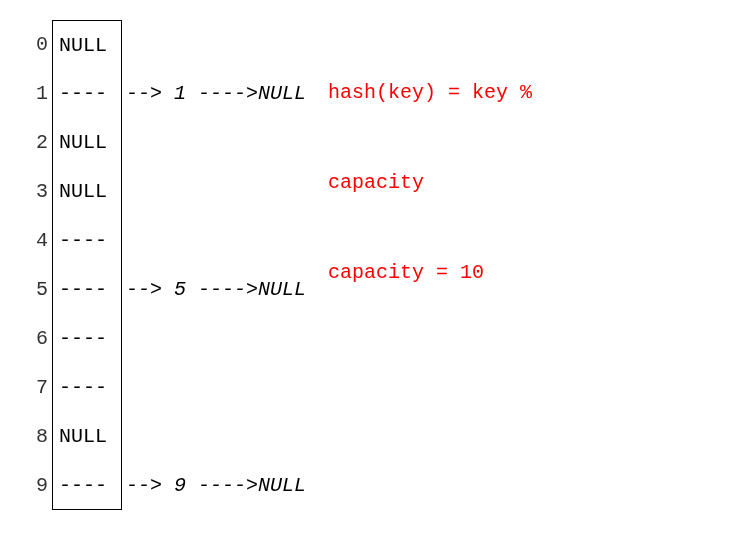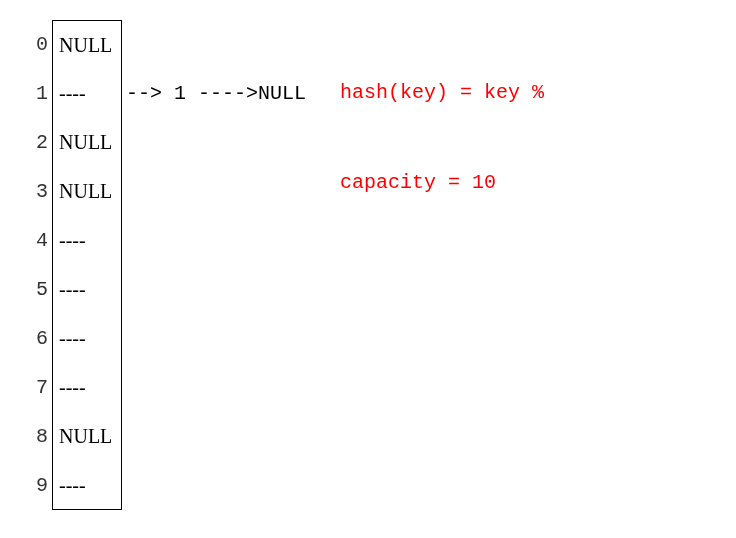--- a/index.html
+++ b/index.html
@@ -30,36 +30,36 @@
     }
     .bucket-box {
       border-left: 1px solid #000;
       border-right: 1px solid #000;
       width: 70px;
       height: 49px;
       display: flex;
       align-items: center;
       padding-left: 6px;
       box-sizing: border-box;
-      font-family: Liberation Serif, serif;
     }
     .bucket-box.first {
       border-top: 1px solid #000;
     }
     .bucket-box.last {
       border-bottom: 1px solid #000;
     }
     .chain {
       padding-left: 4px;
       white-space: pre;
+      font-style: italic;
     }
     .formula {
       position: absolute;
       top: 18px;
-      left: 340px;
+      left: 328px;
       color: #ff0000;
       white-space: pre;
       line-height: 1.5;
     }
   </style>
 </head>
 <body>
 
 <div class="hash-table">
   <div class="row">
@@ -82,36 +82,39 @@
     <div class="bucket-box">NULL</div>
     <div class="chain"></div>
   </div>
   <div class="row">
     <div class="index">4</div>
     <div class="bucket-box"> ----</div>
   </div>
   <div class="row">
     <div class="index">5</div>
     <div class="bucket-box"> ----</div>
+    <div class="chain">--&gt; 5 ----&gt;NULL</div>
   </div>
   <div class="row">
     <div class="index">6</div>
     <div class="bucket-box"> ----</div>
   </div>
   <div class="row">
     <div class="index">7</div>
     <div class="bucket-box"> ----</div>
   </div>
   <div class="row">
     <div class="index">8</div>
     <div class="bucket-box">NULL</div>
     <div class="chain"></div>
   </div>
   <div class="row">
     <div class="index">9</div>
     <div class="bucket-box last"> ----</div>
+    <div class="chain">--&gt; 9 ----&gt;NULL</div>
   </div>
 </div>
 
 <div class="formula">
   <div>hash(key) = key %</div>
+  <div>capacity</div>
   <div>capacity = 10</div>
 </div>
 
 </body></html>

